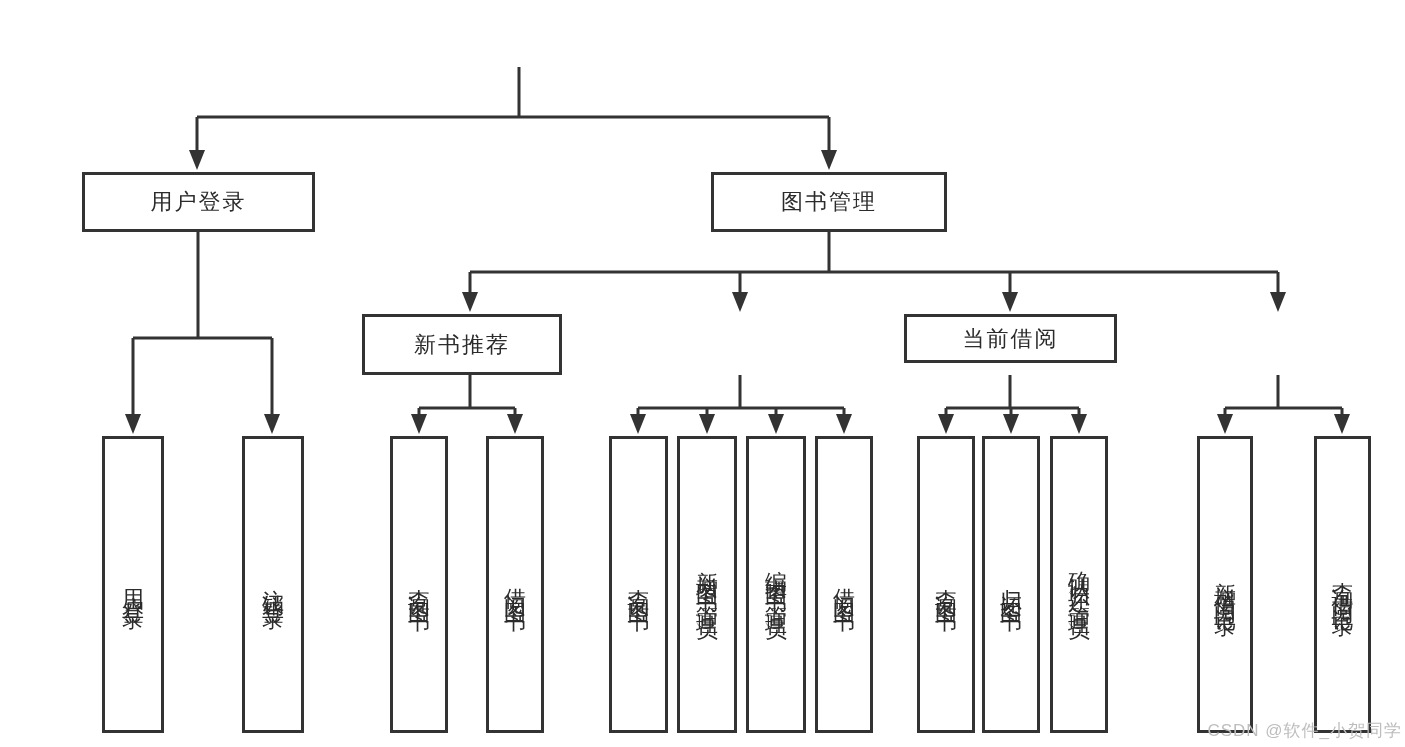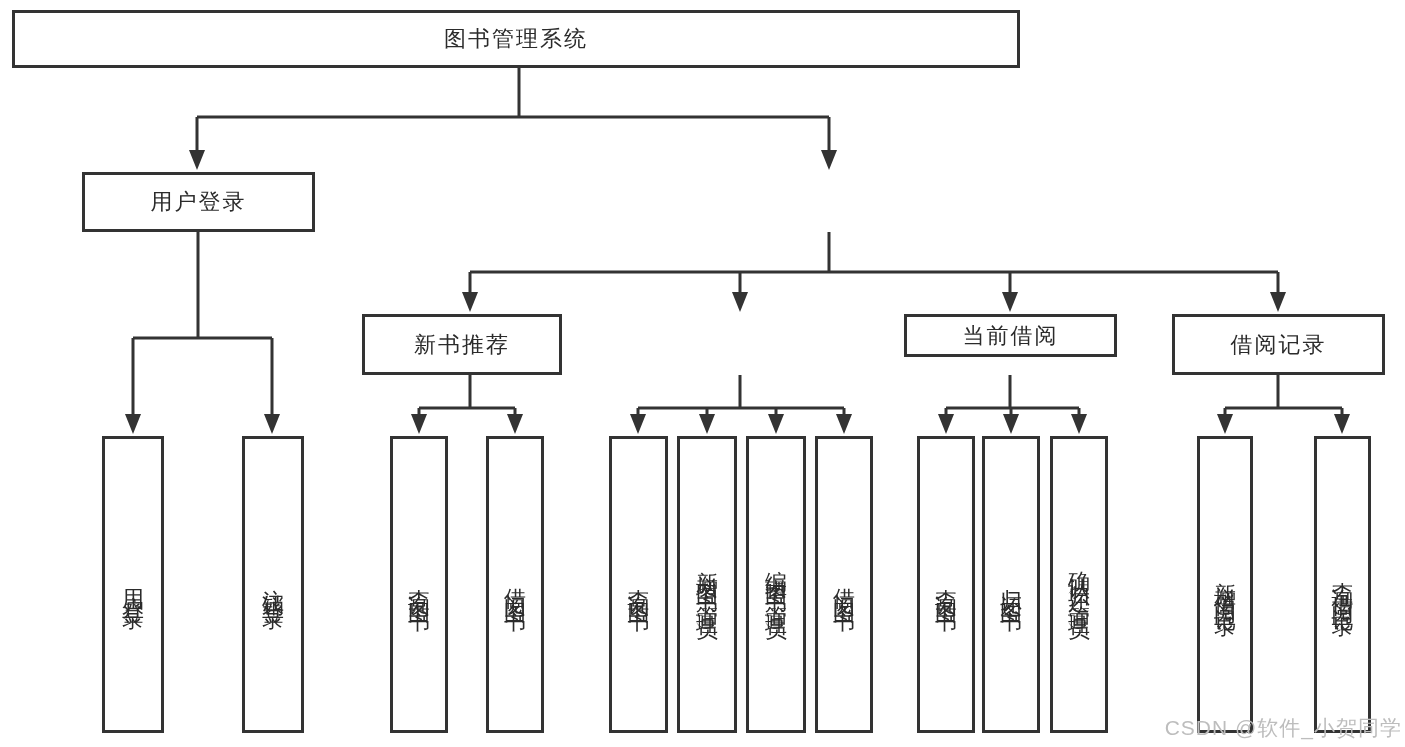--- a/index.html
+++ b/index.html
@@ -20,21 +20,21 @@
     color:#2b2b2b; z-index:2;
   }
   .hbox { font-size:22px; letter-spacing:2px; }
   .vtext {
     writing-mode:vertical-rl; text-orientation:mixed;
     font-size:22px; letter-spacing:7px; line-height:1;
     white-space:nowrap;
   }
   .watermark {
     position:absolute; right:3px; bottom:5px; z-index:4;
-    font-size:21px; letter-spacing:1px; color:#bdbdbd;
+    font-size:17px; letter-spacing:1px; color:#bdbdbd;
   }
 </style>
 </head>
 <body>
 
 <div class="stage">
 
   <svg class="wires" width="1405" height="747" aria-hidden="true">
 
     <path d="M519,67 V117 M197,117 H829 M197,117 V152 M829,117 V152"></path>
@@ -64,36 +64,33 @@
     <path d="M1010,375 V408 M946,408 H1079 M946,408 V416 M1011,408 V416 M1079,408 V416"></path>
     <polygon points="938,414 954,414 946,434"></polygon>
     <polygon points="1003,414 1019,414 1011,434"></polygon>
     <polygon points="1071,414 1087,414 1079,434"></polygon>
 
     <path d="M1278,375 V408 M1225,408 H1342 M1225,408 V416 M1342,408 V416"></path>
     <polygon points="1217,414 1233,414 1225,434"></polygon>
     <polygon points="1334,414 1350,414 1342,434"></polygon>
   </svg>
 
-  <div class="box hbox" style="left:12px;top:10px;width:1008px;height:58px">
-    <span>图书管理系统</span>
-  </div>
 
   <div class="box hbox" style="left:82px;top:172px;width:233px;height:60px">
     <span>用户登录</span>
+  </div>
+  <div class="box hbox" style="left:711px;top:172px;width:236px;height:60px">
+    <span>图书管理</span>
   </div>
 
   <div class="box hbox" style="left:362px;top:314px;width:200px;height:61px">
     <span>新书推荐</span>
   </div>
-  <div class="box hbox" style="left:904px;top:314px;width:213px;height:43px">
+  <div class="box hbox" style="left:904px;top:314px;width:213px;height:49px">
     <span>当前借阅</span>
-  </div>
-  <div class="box hbox" style="left:1172px;top:314px;width:213px;height:61px">
-    <span>借阅记录</span>
   </div>
 
   <div class="box" style="left:102px;top:436px;width:62px;height:297px">
     <span class="vtext">用户登录</span>
   </div>
   <div class="box" style="left:242px;top:436px;width:62px;height:297px">
     <span class="vtext">注销登录</span>
   </div>
 
   <div class="box" style="left:390px;top:436px;width:58px;height:297px">

